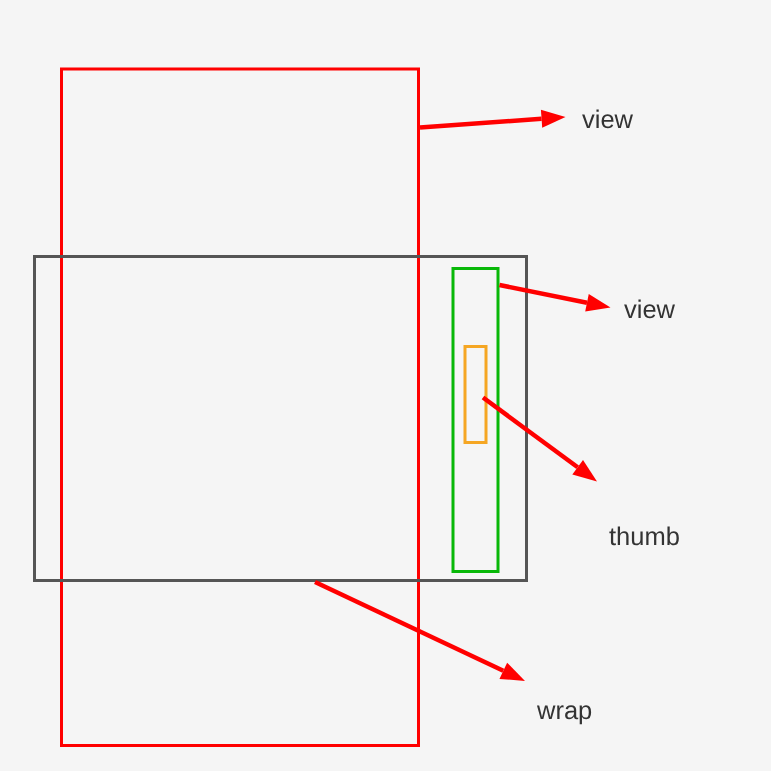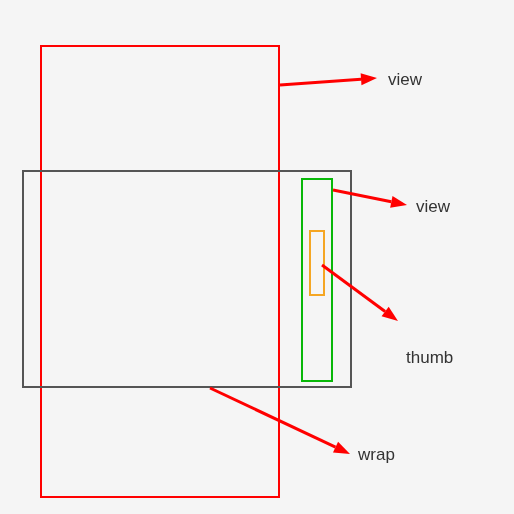--- a/index.html
+++ b/index.html
@@ -56,17 +56,17 @@
   <svg class="arrow" id="arrow-track" width="94" height="35" style="left: 323px; top: 180px;">
       <line x1="10" y1="10" x2="68.31891236602772" y2="21.821401155275886" stroke="#ff0000" stroke-width="3"></line>
       <polygon points="84,25 67.12693779925617,27.701809018015496 69.51088693279927,15.940993292536279" fill="#ff0000"></polygon>
     </svg>
   <svg class="arrow" id="arrow-thumb" width="96" height="76" style="left: 312px; top: 255px;">
       <line x1="10" y1="10" x2="73.11910660234611" y2="56.5088153912024" stroke="#ff0000" stroke-width="3"></line>
       <polygon points="86,66 69.559912374047,61.33915041532261 76.67830083064521,51.67848036708219" fill="#ff0000"></polygon>
     </svg>
 
   <span class="label" id="label-view" style="left: 388px; top: 70px;">view</span>
-  <span class="label" id="label-wrap" style="left: 358px; top: 445px;">wrap</span>
+  <span class="label" id="label-wrap" style="left: 358px; top: 464px;">wrap</span>
   <span class="label" id="label-track" style="left: 416px; top: 197px;">view</span>
   <span class="label" id="label-thumb" style="left: 406px; top: 312px; margin-top: 36px;">thumb</span>
 
 </div>
 
 </body></html>

